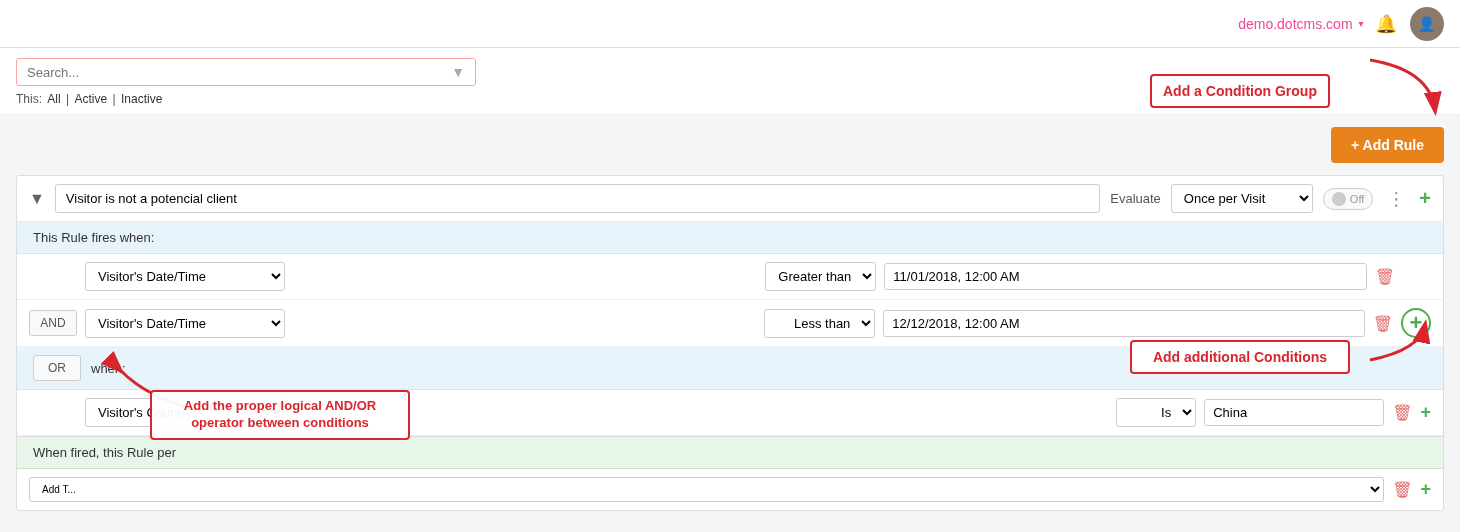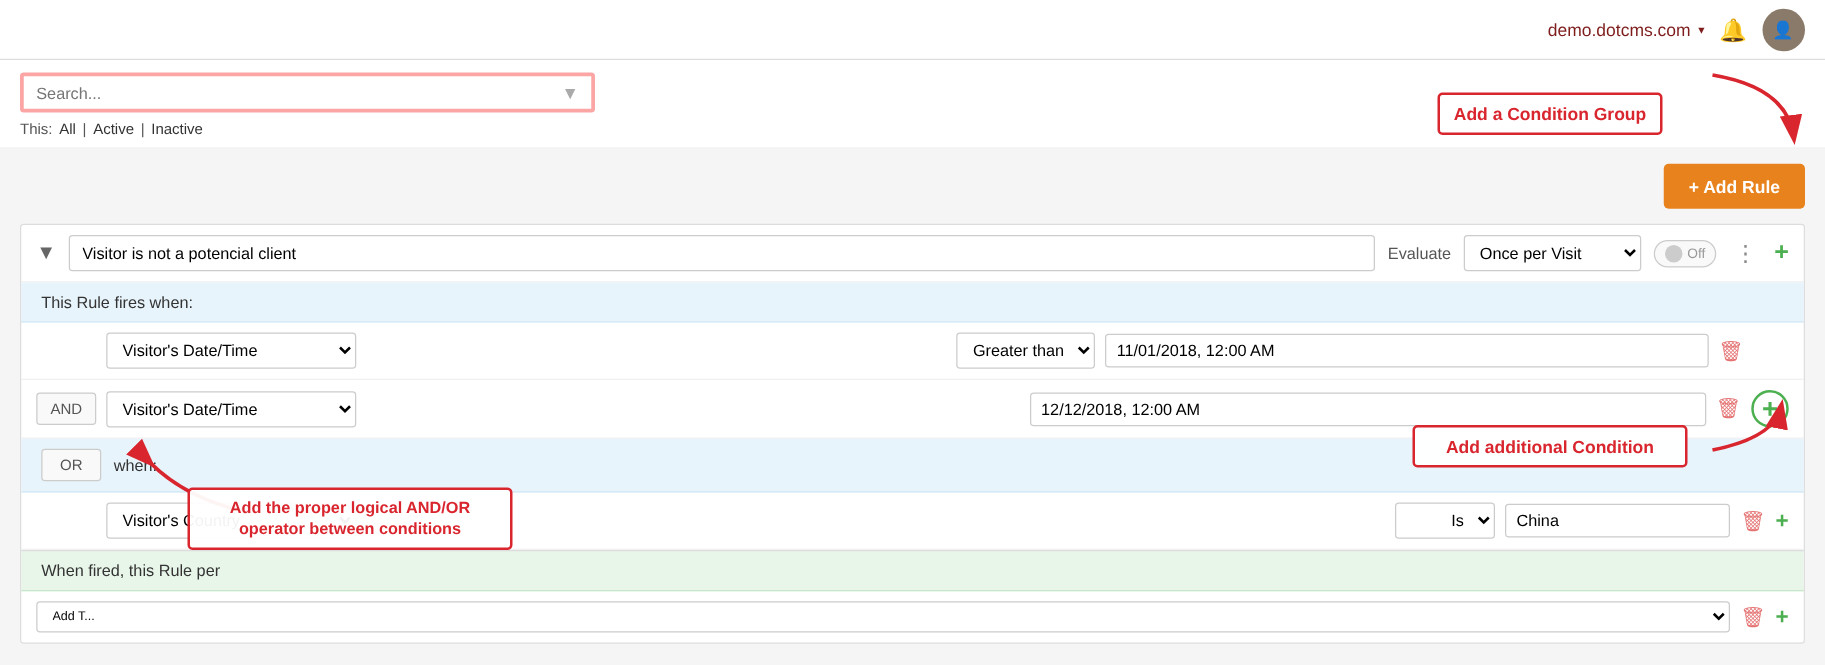--- a/index.html
+++ b/index.html
@@ -10,38 +10,38 @@
       background: #fff;
       height: 48px;
       display: flex;
       align-items: center;
       justify-content: flex-end;
       padding: 0 16px;
       border-bottom: 1px solid #ddd;
       gap: 12px;
     }
     .domain-selector {
-      display: flex; align-items: center; gap: 6px; font-size: 14px; color: #7f1d1d; cursor: pointer;
+      display: flex; align-items: center; gap: 6px; font-size: 14px; color: #ec4899; cursor: pointer;
     }
     .bell-icon { font-size: 18px; color: #555; cursor: pointer; }
     .avatar {
       width: 34px; height: 34px; border-radius: 50%; background: #8a7a6a;
       display: flex; align-items: center; justify-content: center; color: #fff; font-size: 14px; cursor: pointer;
       overflow: hidden;
     }
 
     
     .search-bar-row {
       background: #fff;
       padding: 10px 16px 4px 16px;
       border-bottom: 1px solid #eee;
     }
     .search-container {
       display: flex; align-items: center;
-      border: 3px solid #fca5a5; border-radius: 3px;
+      border: 1px solid #fca5a5; border-radius: 3px;
       background: #fff;
       padding: 5px 10px;
       width: 460px;
       gap: 8px;
     }
     .search-container input {
       border: none; outline: none; flex: 1; font-size: 13px; color: #999;
     }
     .filter-icon { color: #aaa; font-size: 14px; }
     .show-filter {
@@ -283,20 +283,25 @@
       <button class="delete-btn">🗑</button>
       <div style="width:28px;"></div>
     </div>
 
     <div class="condition-row">
       <button class="condition-logic-btn">AND</button>
       <select class="condition-type-select">
         <option>Visitor's Date/Time</option>
       </select>
       <div class="condition-spacer"></div>
+      <select class="condition-op-select">
+        <option>Less than</option>
+        <option>Greater than</option>
+        <option>Equals</option>
+      </select>
       <input class="condition-value-input" type="text" value="12/12/2018, 12:00 AM" style="">
       <button class="delete-btn">🗑</button>
       <button class="add-condition-btn" style="color:#4caf50; font-size:22px; border:2px solid #4caf50; border-radius:50%; width:30px; height:30px; display:flex; align-items:center; justify-content:center; line-height:1;">+</button>
     </div>
 
     <div class="or-section-header">
       <button class="condition-logic-btn">OR</button>
       <span>when:</span>
     </div>
 
@@ -336,21 +341,21 @@
   <svg class="arrow-overlay" style="top:40px; right:10px; width:180px; height:100px;" viewBox="0 0 180 100">
     <defs>
       <marker id="arrowhead1" markerWidth="8" markerHeight="8" refX="6" refY="3" orient="auto">
         <path d="M0,0 L0,6 L8,3 z" fill="#d9252e"></path>
       </marker>
     </defs>
     <path d="M 100,20 Q 160,30 165,70" stroke="#d9252e" stroke-width="3" fill="none" marker-end="url(#arrowhead1)"></path>
   </svg>
 
   <div class="annotation-box" style="top: 340px; right: 110px; width: 220px; font-size: 14px;">
-    <span>Add additional Condition</span>
+    <span>Add additional Conditions</span>
   </div>
 
   <svg class="arrow-overlay" style="top:310px; right:10px; width:200px; height:80px;" viewBox="0 0 200 80">
     <defs>
       <marker id="arrowhead2" markerWidth="8" markerHeight="8" refX="6" refY="3" orient="auto">
         <path d="M0,0 L0,6 L8,3 z" fill="#d9252e"></path>
       </marker>
     </defs>
     <path d="M 120,50 Q 170,40 175,15" stroke="#d9252e" stroke-width="3" fill="none" marker-end="url(#arrowhead2)"></path>
   </svg>

